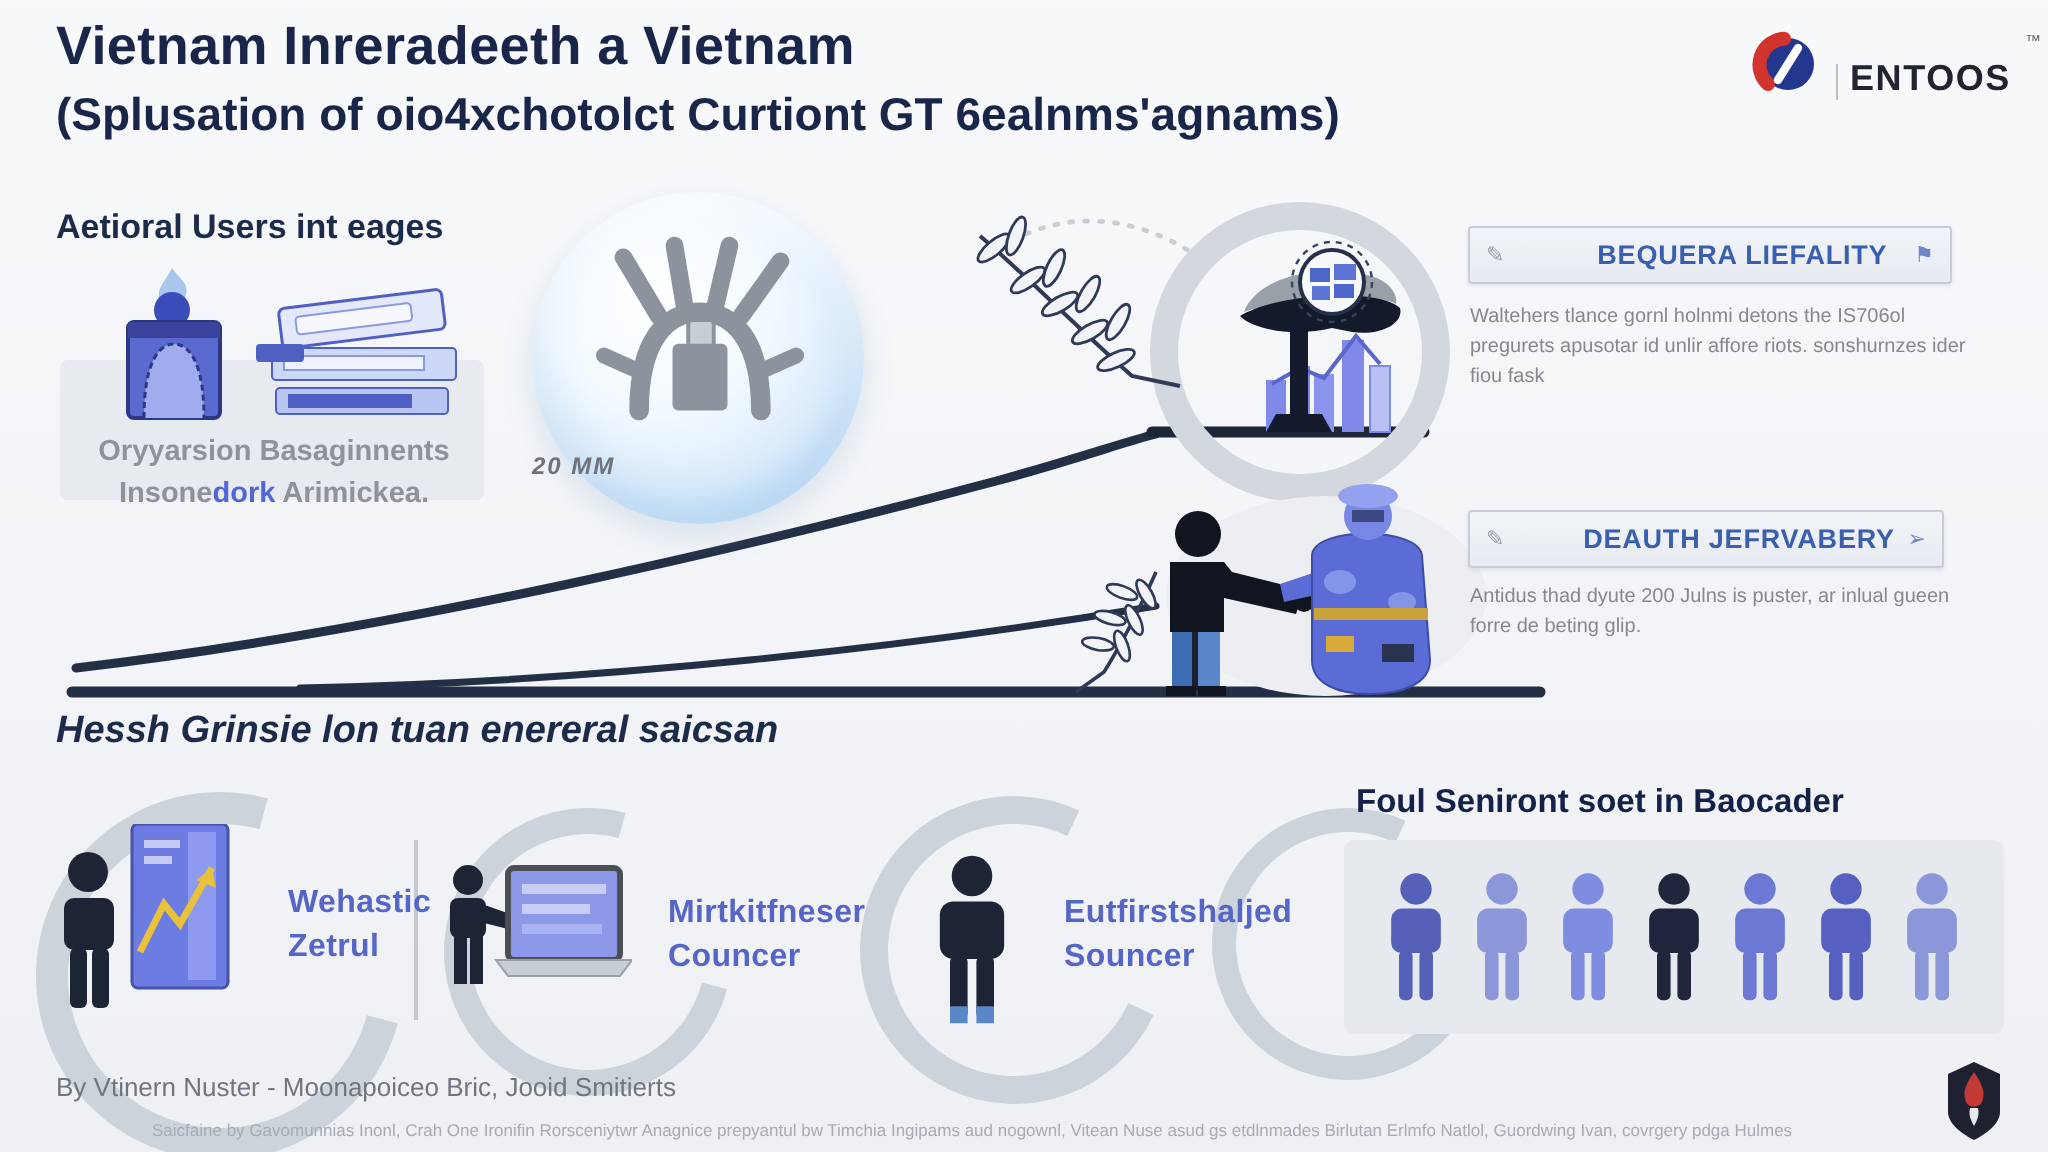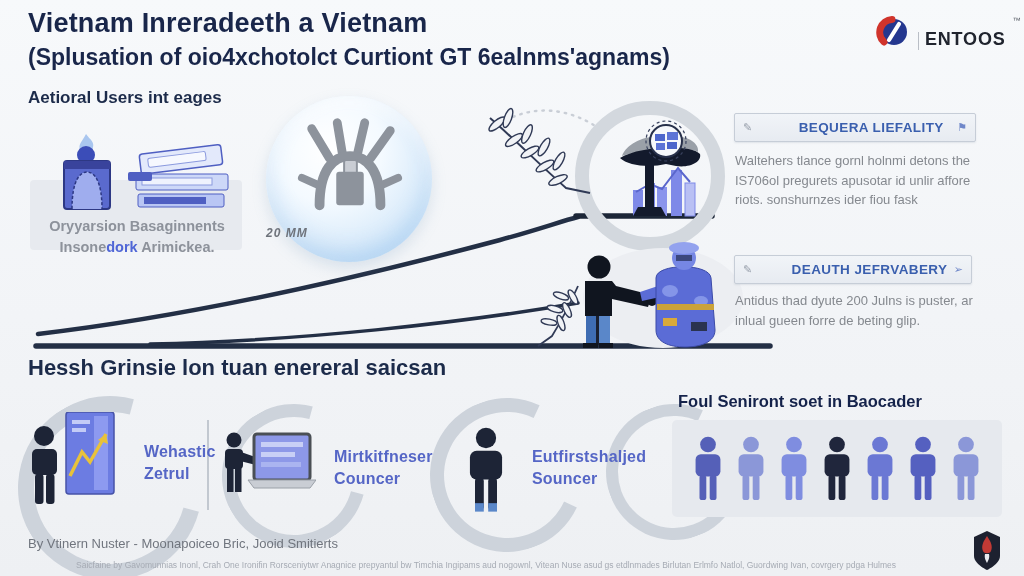--- a/index.html
+++ b/index.html
@@ -10,21 +10,21 @@
   }
   .abs{position:absolute;}
   
   .title1{left:28px;top:8px;font-size:27px;font-weight:800;color:#19264a;letter-spacing:.2px;}
   .title2{left:28px;top:44px;font-size:23px;font-weight:700;color:#19264a;}
   .brand{left:876px;top:14px;display:flex;align-items:flex-end;gap:6px;}
   .brand .bname{font-size:18px;font-weight:800;color:#20242e;letter-spacing:.8px;}
   .brand .sep{width:1px;height:18px;background:#b9bec6;}
   .brand .tm{font-size:8px;color:#5a5f68;margin-left:1px;align-self:flex-start;margin-top:2px;}
   
-  .intro-h{left:28px;top:88px;font-size:17px;font-weight:700;color:#1c2b4a;}
+  .intro-h{left:28px;top:104px;font-size:17px;font-weight:700;color:#1c2b4a;}
   .intro-card{left:30px;top:180px;width:212px;height:70px;background:#e7eaef;border-radius:4px;}
   .intro-caption{left:22px;top:216px;width:230px;text-align:center;font-size:14.5px;font-weight:600;color:#8d929b;line-height:1.45;}
   .intro-caption .lnk{color:#4f66d6;font-weight:700;}
   .intro-icons{left:52px;top:132px;}
   
   .bubble{left:266px;top:96px;width:166px;height:166px;border-radius:50%;
     background:radial-gradient(circle at 38% 32%,#ffffff 0%,#f4faff 35%,#ddedfb 62%,#bfddf7 85%,#a9d0f3 100%);
     box-shadow:0 6px 14px rgba(140,170,200,.25), inset 0 -10px 22px rgba(130,180,230,.3), inset 0 8px 14px rgba(255,255,255,.85);
     z-index:2;}
   .bubble-glyph{position:absolute;left:30px;top:18px;}
@@ -32,25 +32,25 @@
     font-size:12px;font-weight:700;font-style:italic;color:#6e737b;letter-spacing:1px;}
   
   .panel-h{display:flex;align-items:center;justify-content:space-between;padding:0 8px;
     background:linear-gradient(180deg,#f1f4f8,#e7ebf1);border:1px solid #c6cdd7;border-radius:2px;
     box-shadow:0 1px 2px rgba(40,60,90,.10);z-index:3;}
   .p1h{left:734px;top:113px;width:224px;height:27px;}
   .p2h{left:734px;top:255px;width:220px;height:27px;}
   .panel-h .pt{color:#3a5fae;font-weight:700;font-size:13.5px;letter-spacing:.4px;margin-left:33px;}
   .panel-h .ic{color:#9aa2ad;font-size:11px;}
   .panel-h .ic2{color:#6f87c9;font-size:11px;}
-  .pbody{font-size:13px;color:#85898f;line-height:1.5;z-index:3;}
+  .pbody{font-size:10px;color:#85898f;line-height:1.5;z-index:3;}
   .p1b{left:735px;top:151px;width:258px;}
   .p2b{left:735px;top:291px;width:252px;}
   
-  .bottom-h{left:28px;top:355px;font-size:22px;font-weight:700;color:#1c2b4a;}
+  .bottom-h{left:28px;top:355px;font-size:19px;font-weight:700;color:#1c2b4a;font-style:italic;}
   .ring{position:absolute;border-radius:50%;border:15px solid #cdd3db;z-index:0;}
   .r1{left:18px;top:396px;width:152px;height:152px;border-width:16px;transform:rotate(-30deg);border-right-color:transparent;}
   .r2{left:222px;top:404px;width:118px;height:118px;border-width:13px;transform:rotate(-30deg);border-right-color:transparent;}
   .r3{left:430px;top:398px;width:126px;height:126px;border-width:14px;transform:rotate(-20deg);border-right-color:transparent;}
   .r4{left:606px;top:404px;width:112px;height:112px;border-width:12px;transform:rotate(-20deg);border-right-color:transparent;}
   .item-label{position:absolute;color:#5566c6;font-size:16px;font-weight:700;line-height:1.4;letter-spacing:.2px;z-index:2;margin-left:24px;}
   .il1{left:120px;top:441px;}
   .il2{left:310px;top:446px;}
   .il3{left:508px;top:446px;}
   .vdiv{left:207px;top:420px;width:1.5px;height:90px;background:#c2c8d0;}

